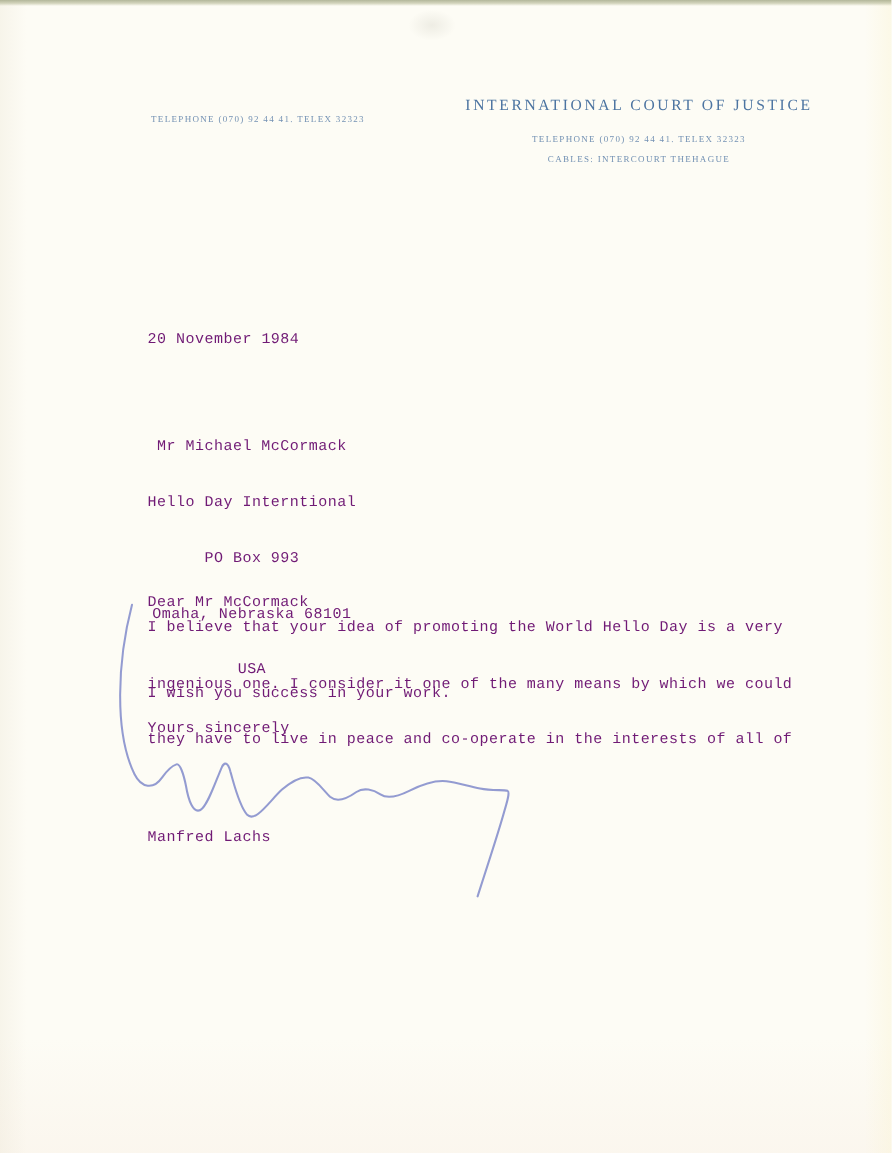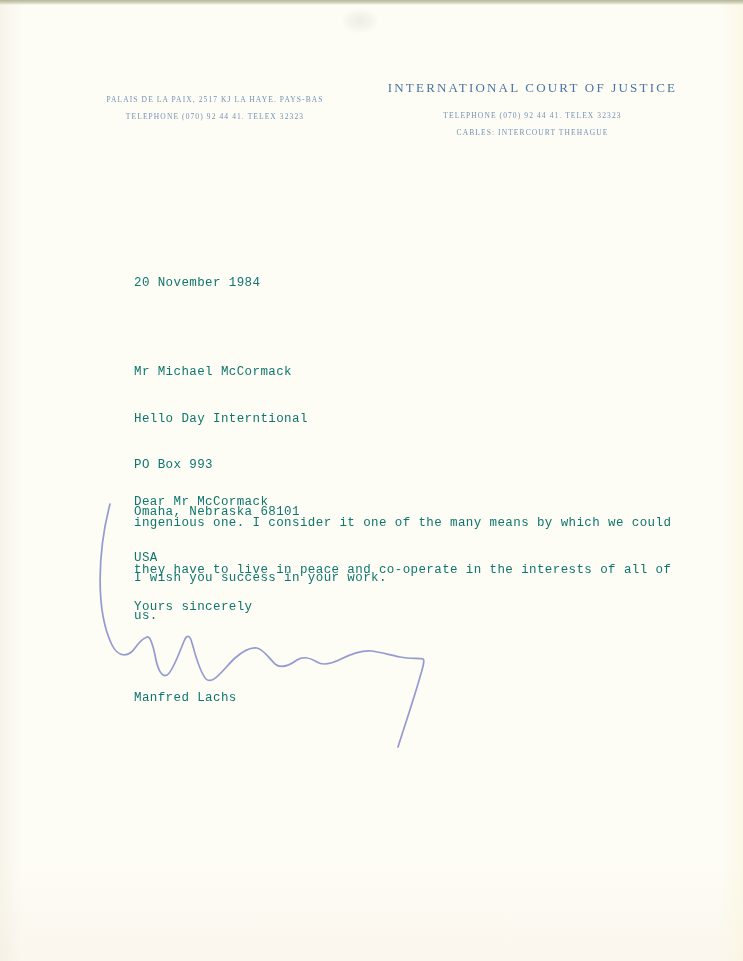--- a/index.html
+++ b/index.html
@@ -37,44 +37,43 @@
   .lh-sub{
     font-family:"Liberation Serif","DejaVu Serif",serif;
     font-size:7.5px;letter-spacing:1.1px;color:#7492b4;
     margin-top:0;white-space:nowrap;
   }
   .lh-fr .lh-sub, .lh-en .lh-sub{line-height:17px;}
   .lh-subwrap{margin-top:11px;}
 
   
   .typed{
-    position:absolute;left:134px;
-    font-size:12.5px;letter-spacing:.4px;color:#0f766e;
+    position:absolute;left:123px;
+    font-size:12.5px;letter-spacing:.4px;color:#701a75;
     white-space:pre;line-height:15.5px;
   }
   .t-date{top:276px;}
-  .t-address{top:334px;}
+  .t-address{top:334px;text-align:center;}
   .t-salutation{top:451px;margin-top:44px;}
   .t-body{top:485px;}
   .t-wish{top:571px;}
   .t-closing{top:600px;font-family:Liberation Mono, monospace;}
   .t-name{top:691px;}
 
   .sig-svg{position:absolute;left:85px;top:495px;}
 </style>
 </head>
 <body>
 
 <div class="paper-vignette"></div>
 <div class="scan-edge-top"></div>
 <div class="scan-smudge"></div>
 
 <div class="lh-col lh-fr">
   <div class="lh-subwrap">
-    <div class="lh-sub">PALAIS DE LA PAIX, 2517 KJ LA HAYE. PAYS-BAS</div>
     <div class="lh-sub">TELEPHONE (070) 92 44 41. TELEX 32323</div>
   </div>
 </div>
 
 <div class="lh-col lh-en">
   <div class="lh-title">INTERNATIONAL COURT OF JUSTICE</div>
   <div class="lh-subwrap">
     <div class="lh-sub">TELEPHONE (070) 92 44 41. TELEX 32323</div>
     <div class="lh-sub">CABLES: INTERCOURT THEHAGUE</div>
   </div>
@@ -86,23 +85,23 @@
   <div>Mr Michael McCormack</div>
   <div>Hello Day Interntional</div>
   <div>PO Box 993</div>
   <div>Omaha, Nebraska 68101</div>
   <div>USA</div>
 </div>
 
 <div class="typed t-salutation">Dear Mr McCormack</div>
 
 <div class="typed t-body">
+  <div>I believe that your idea of promoting the World Hello Day is a very</div>
   <div>ingenious one. I consider it one of the many means by which we could</div>
   <div>they have to live in peace and co-operate in the interests of all of</div>
-  <div>us.</div>
 </div>
 
 <div class="typed t-wish">I wish you success in your work.</div>
 
 <div class="typed t-closing">Yours sincerely</div>
 
 <svg class="sig-svg" width="350" height="260" viewBox="0 0 350 260" aria-hidden="true">
   <path d="M25,9
            C13,55 10,115 27,150
            C33,162 43,163 50,153

